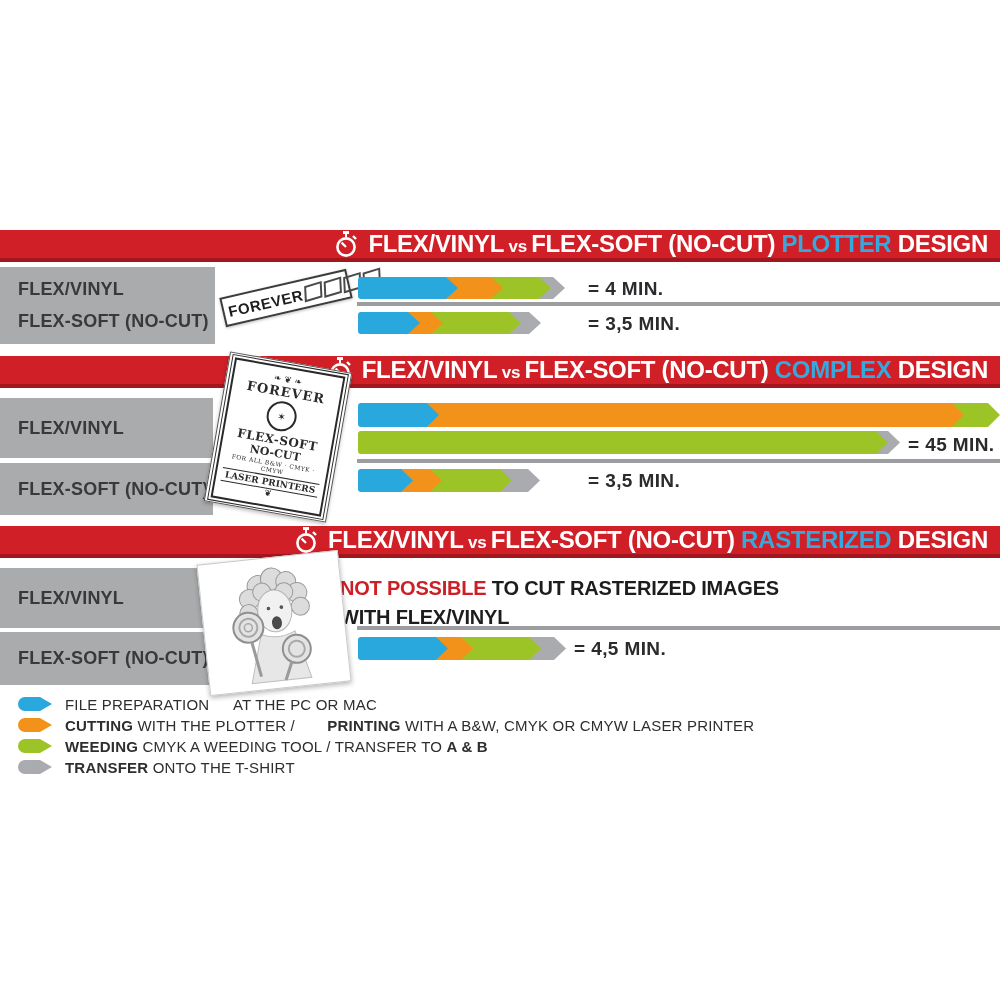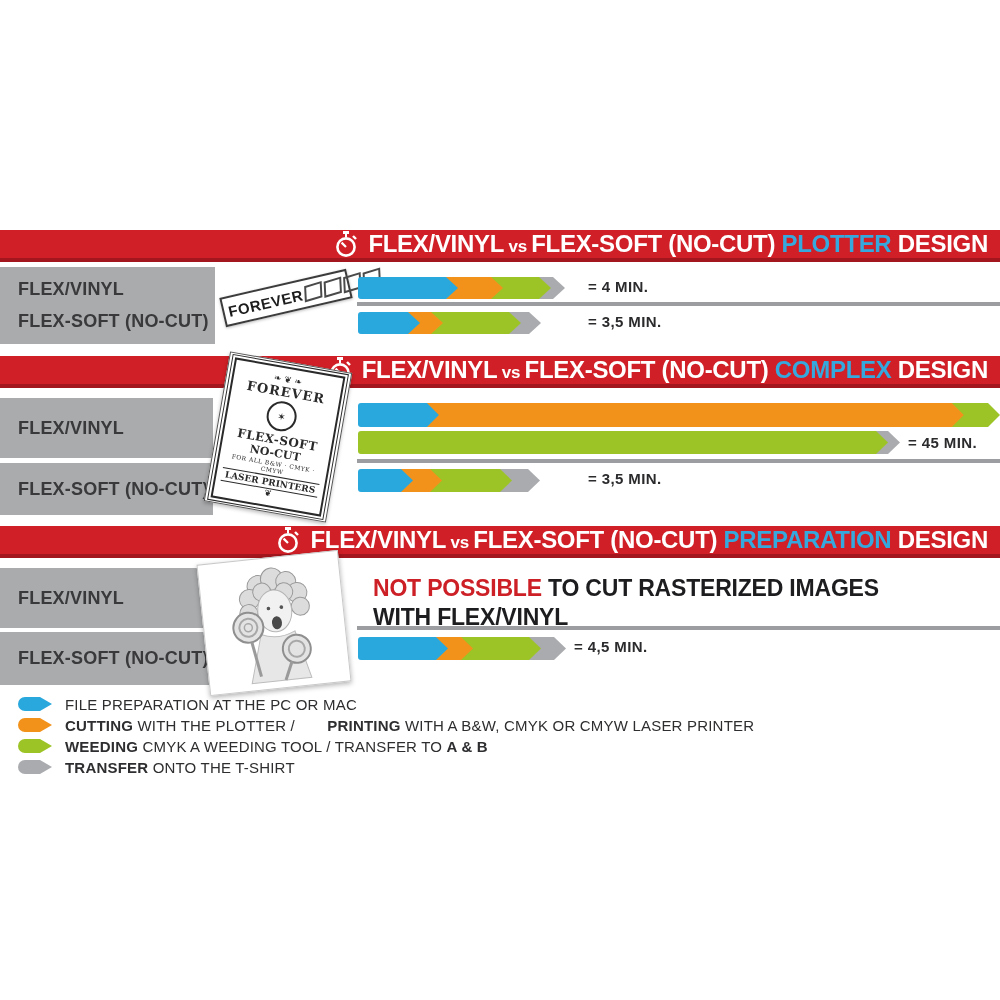--- a/index.html
+++ b/index.html
@@ -23,24 +23,24 @@
   .rowlabel{font-weight:700;font-size:18px;color:#39393b;letter-spacing:0.2px;}
 
   
   .bar{position:absolute;display:flex;}
   .bar.clip{overflow:hidden;}
   .seg{position:relative;height:100%;
        clip-path:polygon(0 0,calc(100% - 12px) 0,100% 50%,calc(100% - 12px) 100%,0 100%);}
   .seg + .seg{margin-left:-12px;}
 
   .divline{position:absolute;height:4px;background:#9b9da0;}
-  .timelabel{position:absolute;font-weight:700;font-size:15px;color:#2b2b2d;letter-spacing:0.4px;}
-
-  
-  .np{position:absolute;left:373px;top:574px;font-weight:700;font-size:23px;line-height:29px;
+  .timelabel{position:absolute;font-weight:700;font-size:19px;color:#2b2b2d;letter-spacing:0.4px;}
+
+  
+  .np{position:absolute;left:340px;top:574px;font-weight:700;font-size:20px;line-height:29px;
       color:#1d1d1f;letter-spacing:-0.2px;}
   .np .red{color:#cc2026;}
 
   
   .lg-row{position:absolute;left:18px;display:flex;align-items:center;height:16px;}
   .lg-swatch{width:34px;height:14px;margin-right:13px;border-radius:7px 0 0 7px;
              clip-path:polygon(0 0,22px 0,34px 50%,22px 100%,0 100%);flex:none;}
   .lg-text{font-size:15px;color:#2e2e30;letter-spacing:0.2px;white-space:pre;}
 
   
@@ -179,21 +179,21 @@
   <div class="hdr" style="top:526px;">
     <span class="sw-icon">
       <svg width="24" height="27" viewBox="0 0 24 27">
         <rect x="9" y="0" width="6" height="3" fill="#fff"></rect>
         <rect x="11" y="3" width="2" height="3" fill="#fff"></rect>
         <line x1="19" y1="5" x2="22" y2="8" stroke="#fff" stroke-width="2.4"></line>
         <circle cx="12" cy="16" r="8.6" fill="none" stroke="#fff" stroke-width="2.6"></circle>
         <line x1="12" y1="16" x2="7.6" y2="11.6" stroke="#fff" stroke-width="2.2"></line>
       </svg>
     </span>
-    <div class="hdr-title"><span>FLEX/VINYL</span><span class="vs"> vs </span><span>FLEX-SOFT (NO-CUT) </span><span class="hl">PREPARATION</span><span> DESIGN</span></div>
+    <div class="hdr-title"><span>FLEX/VINYL</span><span class="vs"> vs </span><span>FLEX-SOFT (NO-CUT) </span><span class="hl">RASTERIZED</span><span> DESIGN</span></div>
   </div>
 
   <div class="gbox" style="top:568px;width:210px;height:60px;">
     <span class="rowlabel">FLEX/VINYL</span>
   </div>
   <div class="gbox" style="top:632px;width:210px;height:53px;">
     <span class="rowlabel">FLEX-SOFT (NO-CUT)</span>
   </div>
 
   <div class="card" id="card-photo">
@@ -234,21 +234,21 @@
   <div class="bar" id="bar-s3r2" style="left:358px;top:637px;height:23px;">
       <div class="seg" style="width: 90px; background: rgb(41, 168, 221); z-index: 10; border-radius: 3px 0px 0px 3px;"></div>
       <div class="seg" style="width: 37px; background: rgb(243, 146, 27); z-index: 9;"></div>
       <div class="seg" style="width: 80px; background: rgb(156, 196, 38); z-index: 8;"></div>
       <div class="seg" style="width: 37px; background: rgb(169, 171, 174); z-index: 7;"></div>
     </div>
   <div class="timelabel" style="left:574px;top:638px;">= 4,5 MIN.</div>
 
   <div class="lg-row" style="top:696px;">
     <span class="lg-swatch" style="background: rgb(41, 168, 221);"></span>
-    <span class="lg-text"><span style="font-weight: 400;">FILE PREPARATION</span><span style="font-weight: 400;"> AT THE PC OR MAC</span></span>
+    <span class="lg-text"><span style="font-weight: 400;">FILE PREPARATION</span><span style="font-weight: 400; margin-left: 20px;"> AT THE PC OR MAC</span></span>
   </div>
   <div class="lg-row" style="top:717px;">
     <span class="lg-swatch" style="background: rgb(243, 146, 27);"></span>
     <span class="lg-text"><span style="font-weight: 700;">CUTTING</span><span style="font-weight: 400;"> WITH THE PLOTTER / </span><span style="font-weight: 700; margin-left: 28px;">PRINTING</span><span style="font-weight: 400;"> WITH A B&amp;W, CMYK OR CMYW LASER PRINTER</span></span>
   </div>
   <div class="lg-row" style="top:738px;">
     <span class="lg-swatch" style="background: rgb(156, 196, 38);"></span>
     <span class="lg-text"><span style="font-weight: 700;">WEEDING</span><span style="font-weight: 400;"> CMYK A WEEDING TOOL / TRANSFER TO </span><span style="font-weight: 700;">A &amp; B</span></span>
   </div>
   <div class="lg-row" style="top:759px;align-items:center;">

